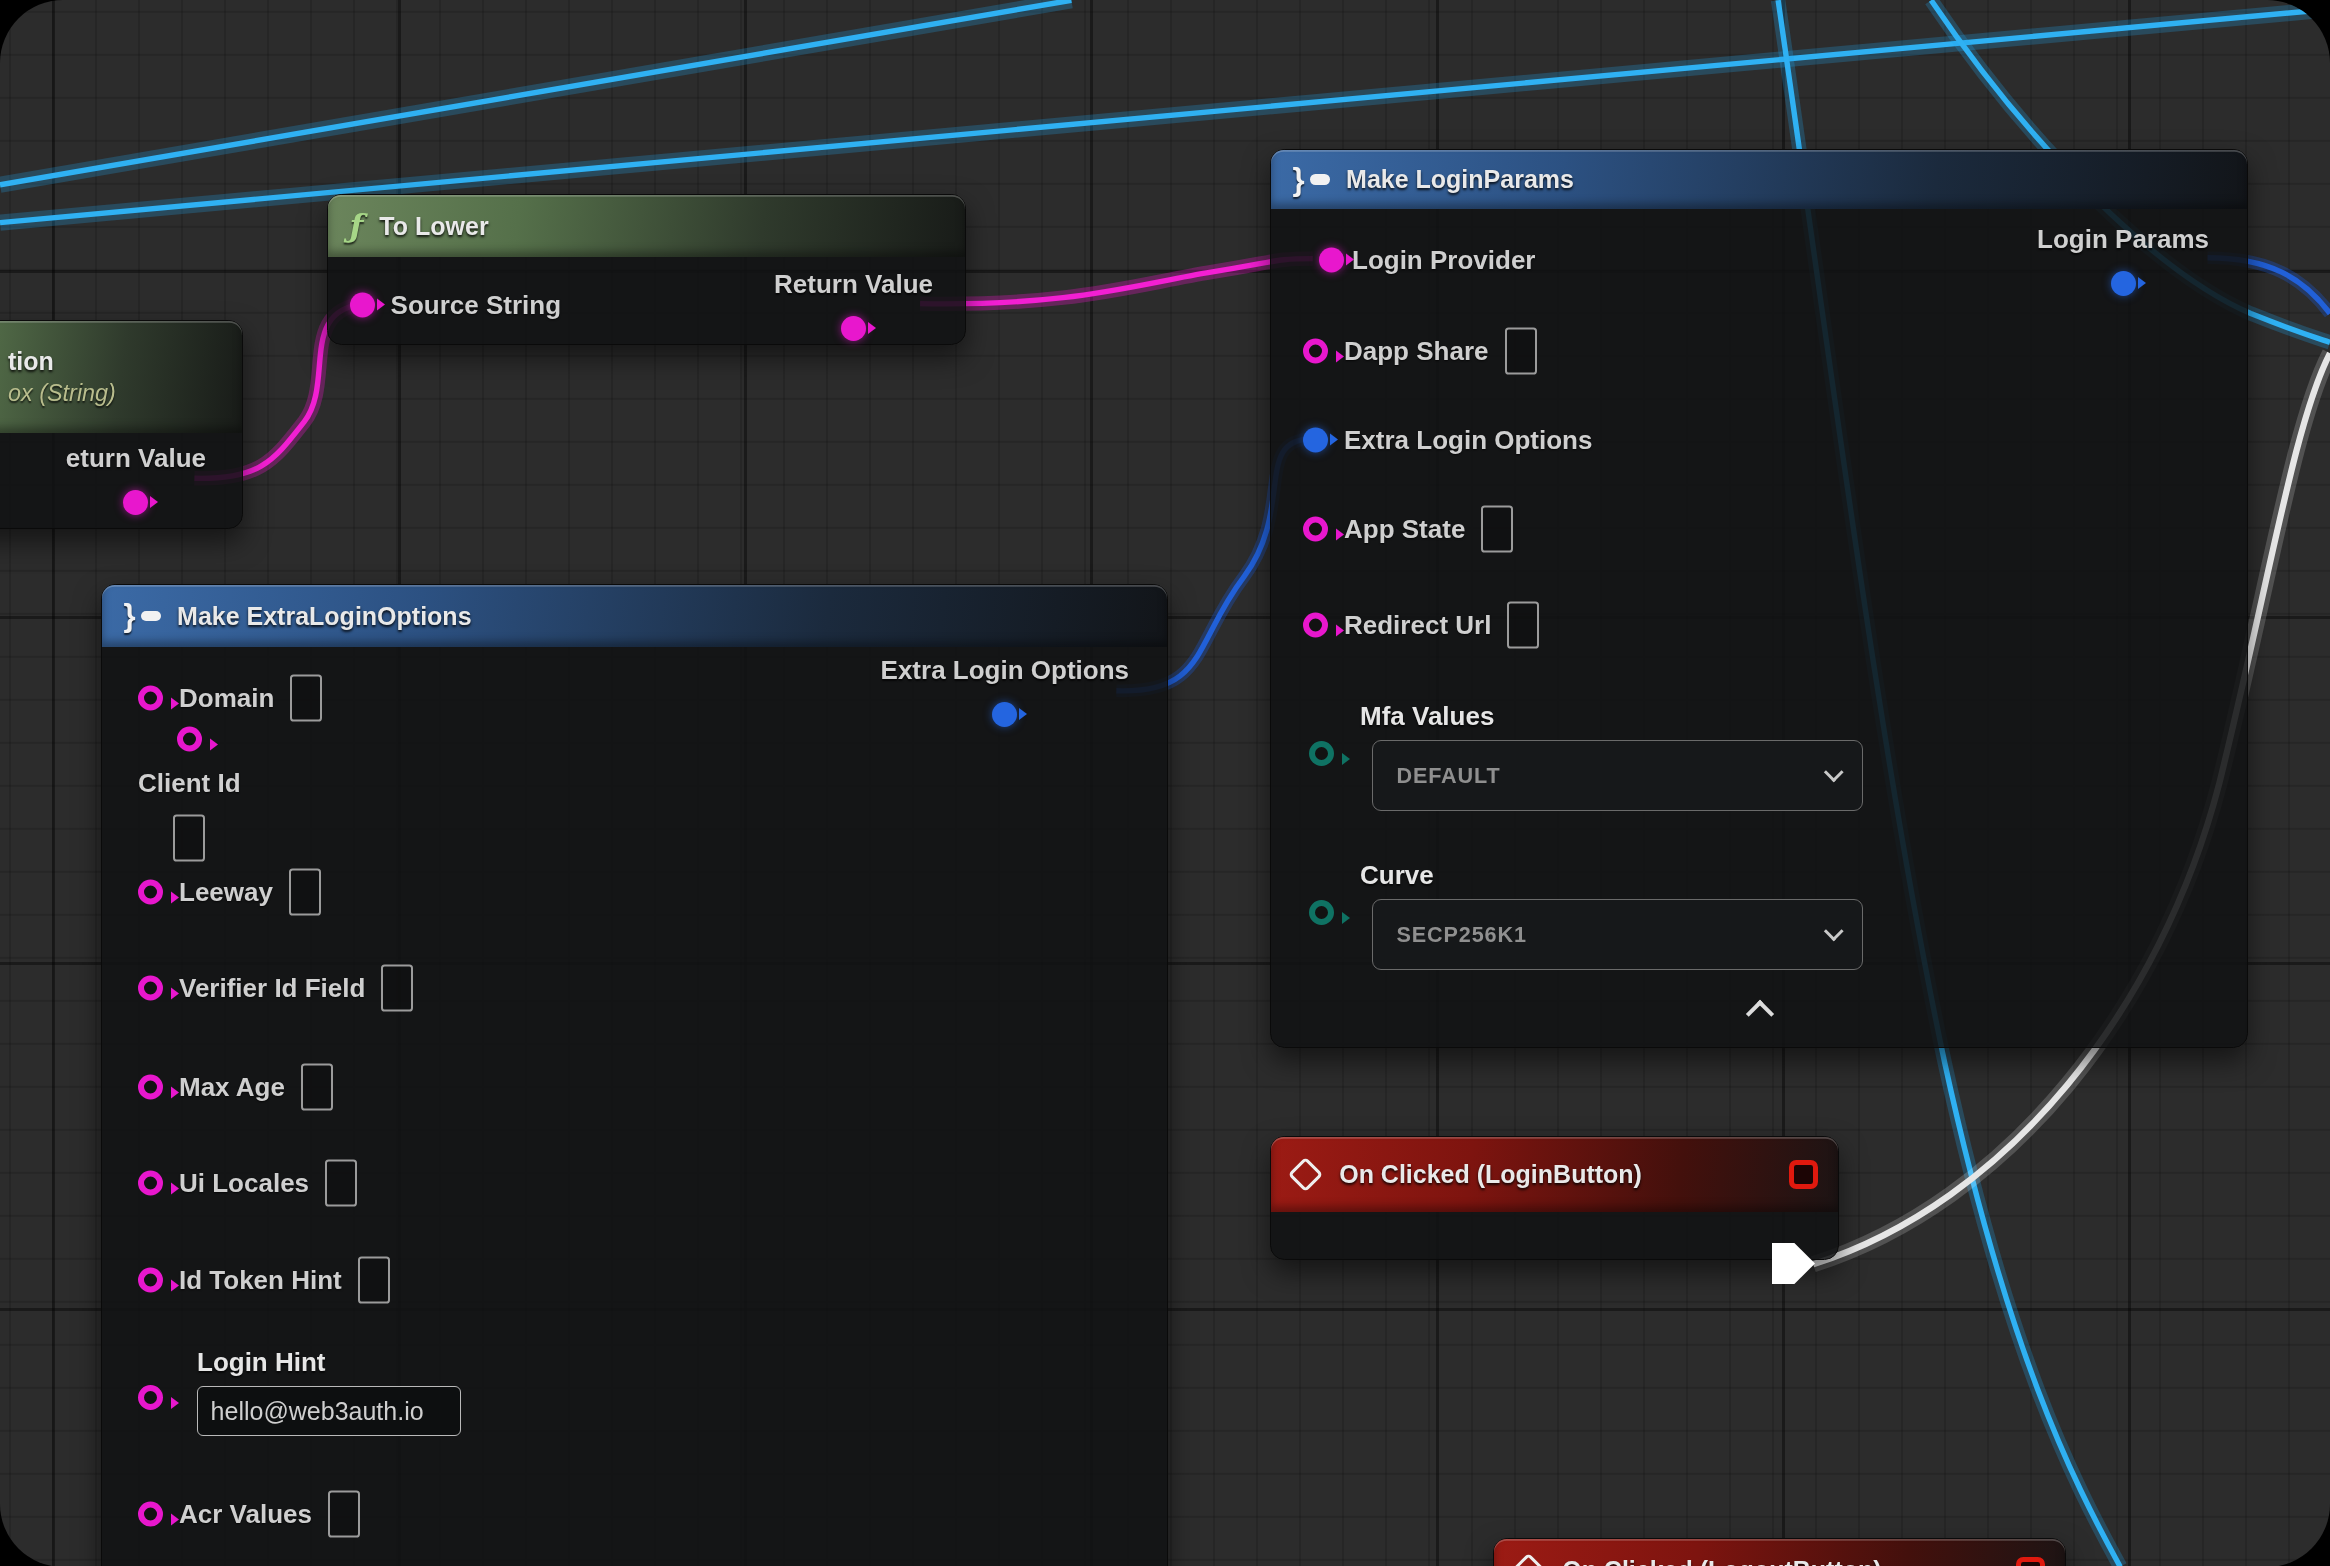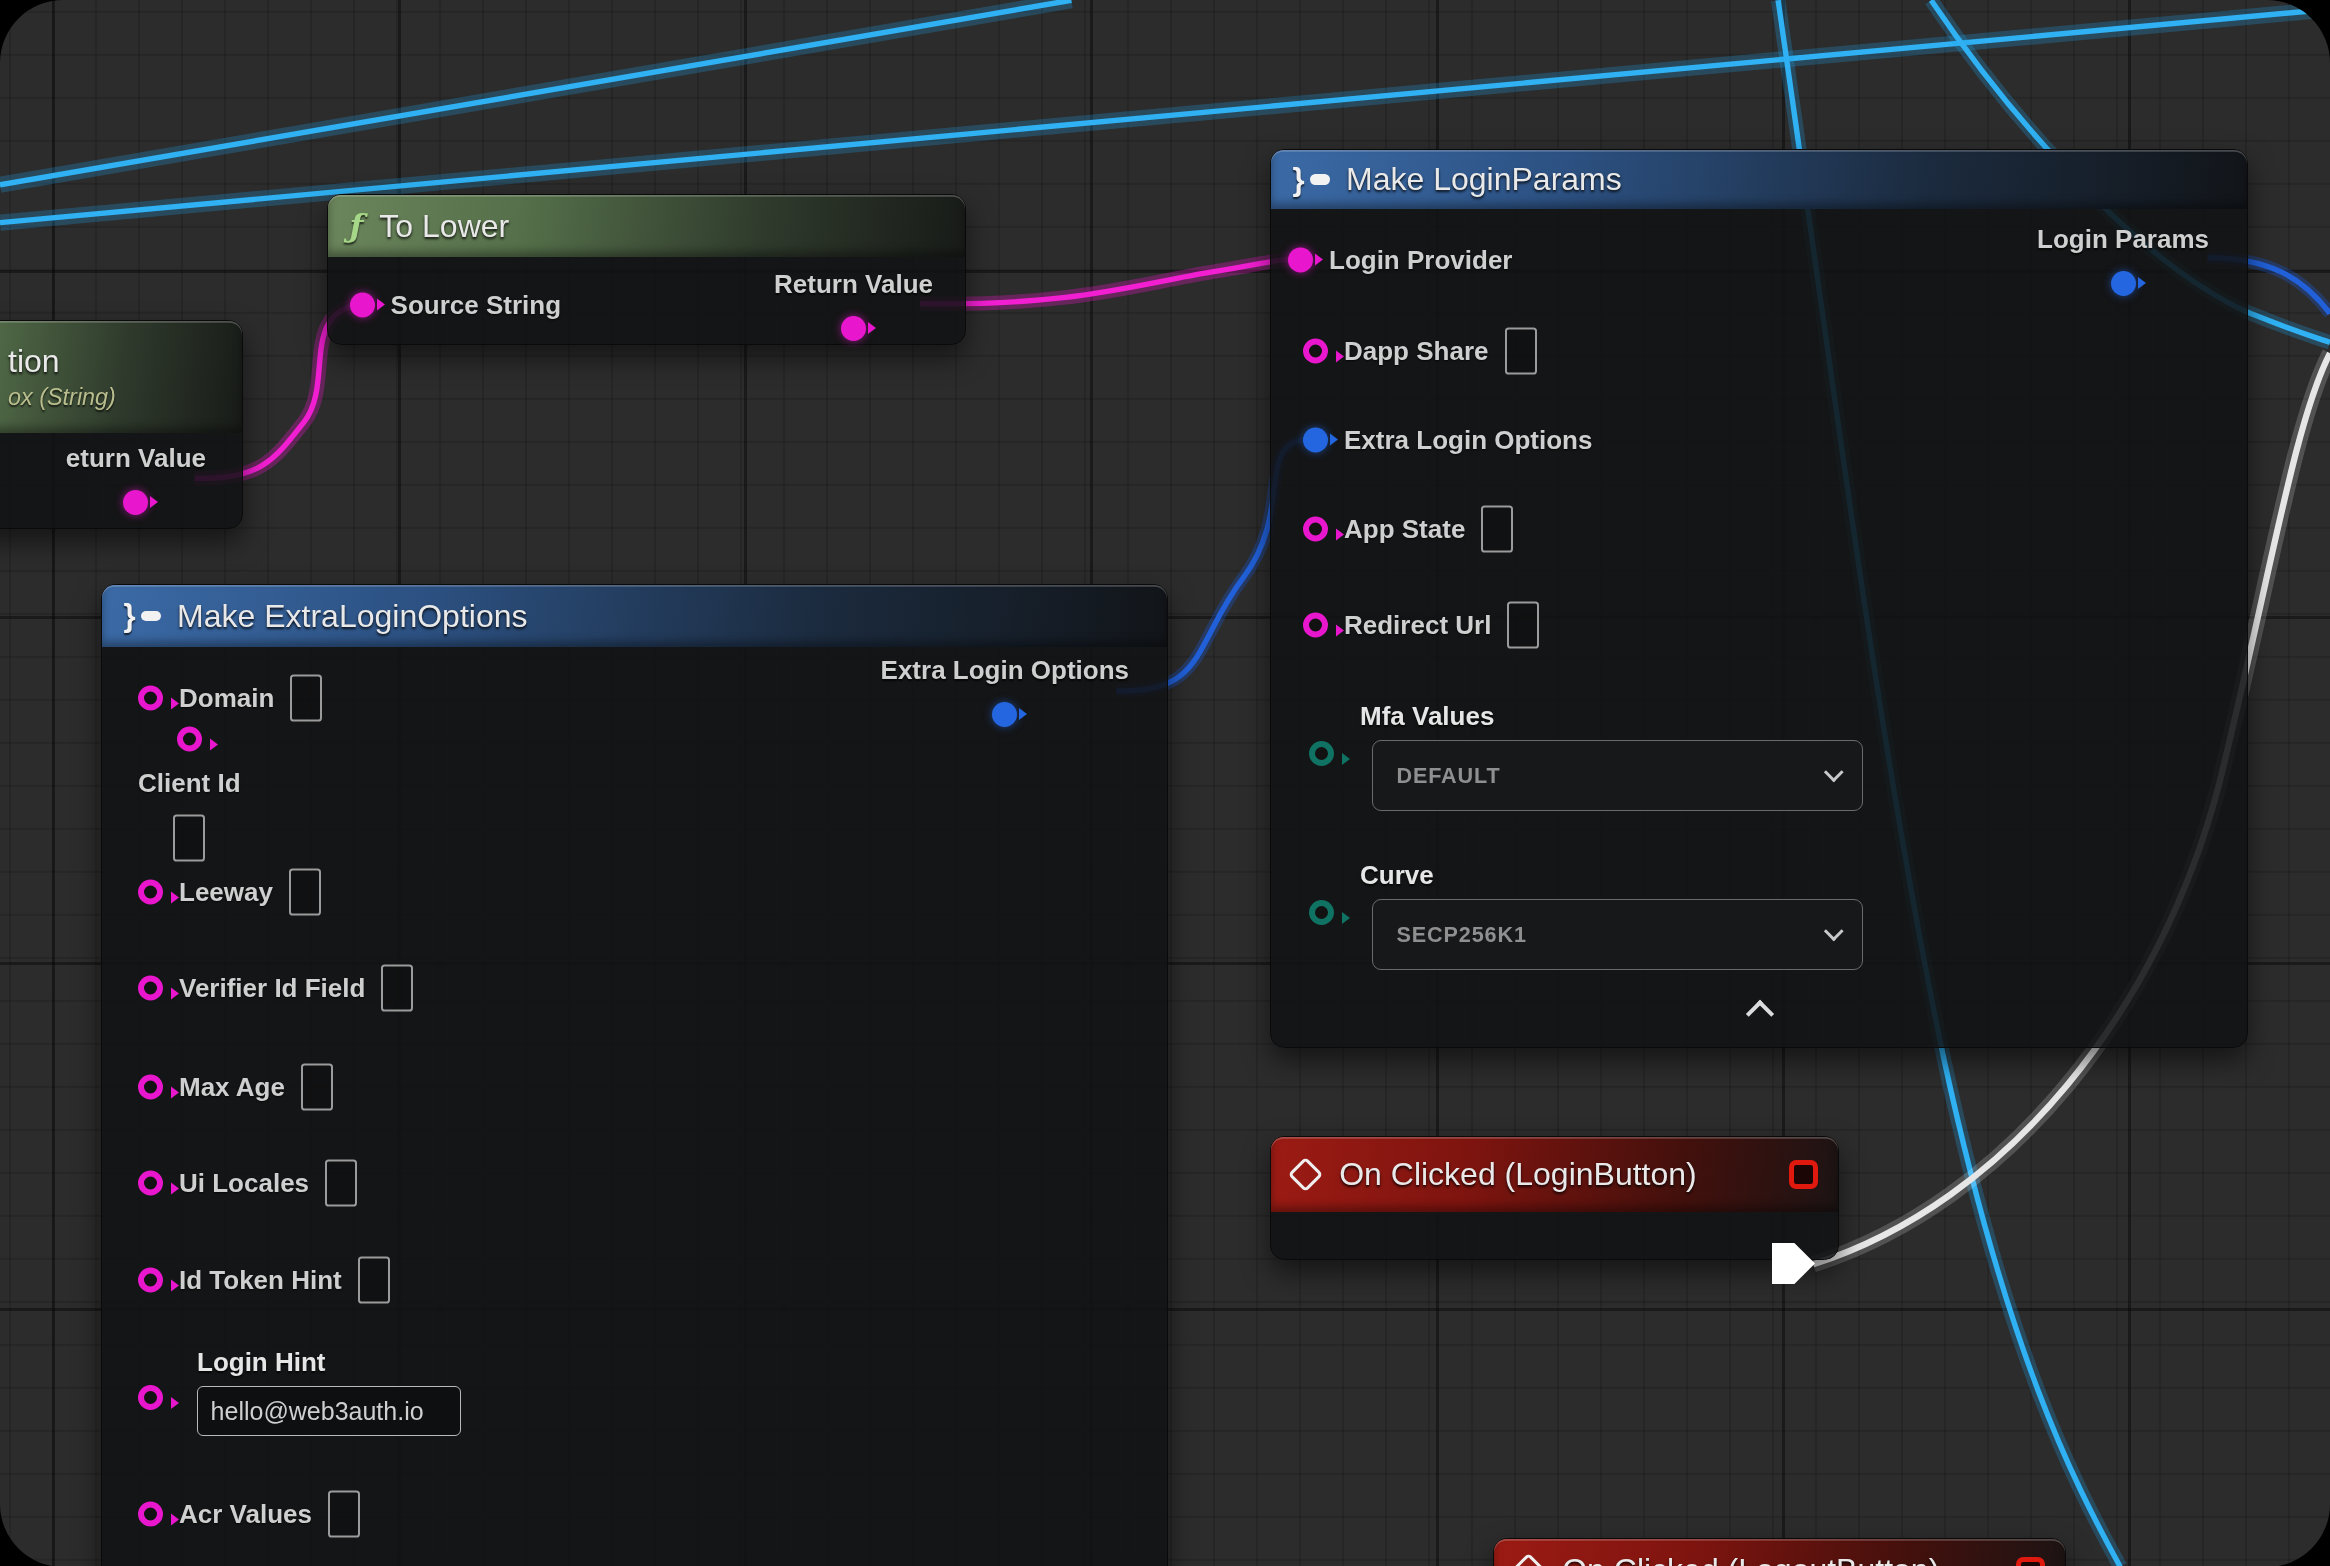--- a/index.html
+++ b/index.html
@@ -15,21 +15,21 @@
     background-position:52px 270px,52px 270px,9px 10.8px,9px 10.8px;
     font-family:"Liberation Sans", sans-serif;}
   svg.wires{position:absolute;left:0;top:0;z-index:1;pointer-events:none;}
   .node{position:absolute;z-index:2;background:rgba(17,18,19,0.88);border:1.8px solid #0a0a0a;
     border-radius:14.4px;box-shadow:0 12.6px 27px rgba(0,0,0,0.5), inset 0 0.9px 0 rgba(255,255,255,0.07);}
   .hdr{position:absolute;left:0;top:0;right:0;border-radius:12.6px 12.6px 0 0;display:flex;align-items:center;
     padding:0 21.6px;gap:16px;box-shadow:inset 0 1.8px 0 rgba(255,255,255,0.22), inset 0 -5.4px 9px rgba(0,0,0,0.35);}
   .hdr-blue{background:linear-gradient(97deg,#3b6aa6 0%,#2c5182 30%,#1b2a3d 68%,#121519 100%);}
   .hdr-green{background:linear-gradient(97deg,#6b855c 0%,#55704a 30%,#2f3a2c 68%,#181b18 100%);}
   .hdr-red{background:linear-gradient(97deg,#9c1b14 0%,#7e140f 35%,#43100c 72%,#1c1414 100%);}
-  .title{color:#e9e9e9;font-weight:400;font-size:32px;text-shadow:0 1.8px 2.7px rgba(0,0,0,0.85);white-space:nowrap;}
+  .title{color:#e9e9e9;font-weight:700;font-size:25px;text-shadow:0 1.8px 2.7px rgba(0,0,0,0.85);white-space:nowrap;}
   .subtitle{color:#b9bd8d;font-style:italic;font-size:23.4px;text-shadow:0 1.8px 1.8px rgba(0,0,0,0.7);white-space:nowrap;}
   .row{position:absolute;display:flex;align-items:center;gap:16px;transform:translateY(-50%);white-space:nowrap;}
   .row.out{flex-direction:column;}
   .plabel{color:#cfcfcf;font-weight:700;font-size:26px;text-shadow:0 1.8px 1.8px rgba(0,0,0,0.7);}
   .pin{position:relative;width:25px;height:25px;border-radius:50%;flex:0 0 auto;}
   .pin::after{content:"";position:absolute;left:27px;top:6.3px;border-top:6.3px solid transparent;
     border-bottom:6.3px solid transparent;border-left:8px solid var(--c);}
   .pin.filled{background:var(--c);box-shadow:0 0 9px color-mix(in srgb, var(--c) 60%, transparent);}
   .pin.hollow{border:6.3px solid var(--c);background:#121212;}
   .pin.magenta{--c:#e817cd;}
@@ -182,21 +182,21 @@
 
   <div class="node" style="left:1270px;top:149px;width:978px;height:899px;">
     <div class="hdr hdr-blue" style="height:59px;">
       <span class="struct-icon">
           <span class="brace">}</span>
           <span class="pill"></span>
         </span>
       <span class="title">Make LoginParams</span>
     </div>
 
-    <div class="row" style="top:110px;left:17px;">
+    <div class="row" style="top:110px;left:48px;gap:8px;">
       <span class="pin filled magenta"></span>
       <span class="plabel">Login Provider</span>
     </div>
     <div class="row out" style="top:110px;right:38px;">
       <span class="plabel">Login Params</span>
       <span class="pin filled blue"></span>
     </div>
 
     <div class="row" style="top:201px;left:32px;">
       <span class="pin hollow magenta"></span>

